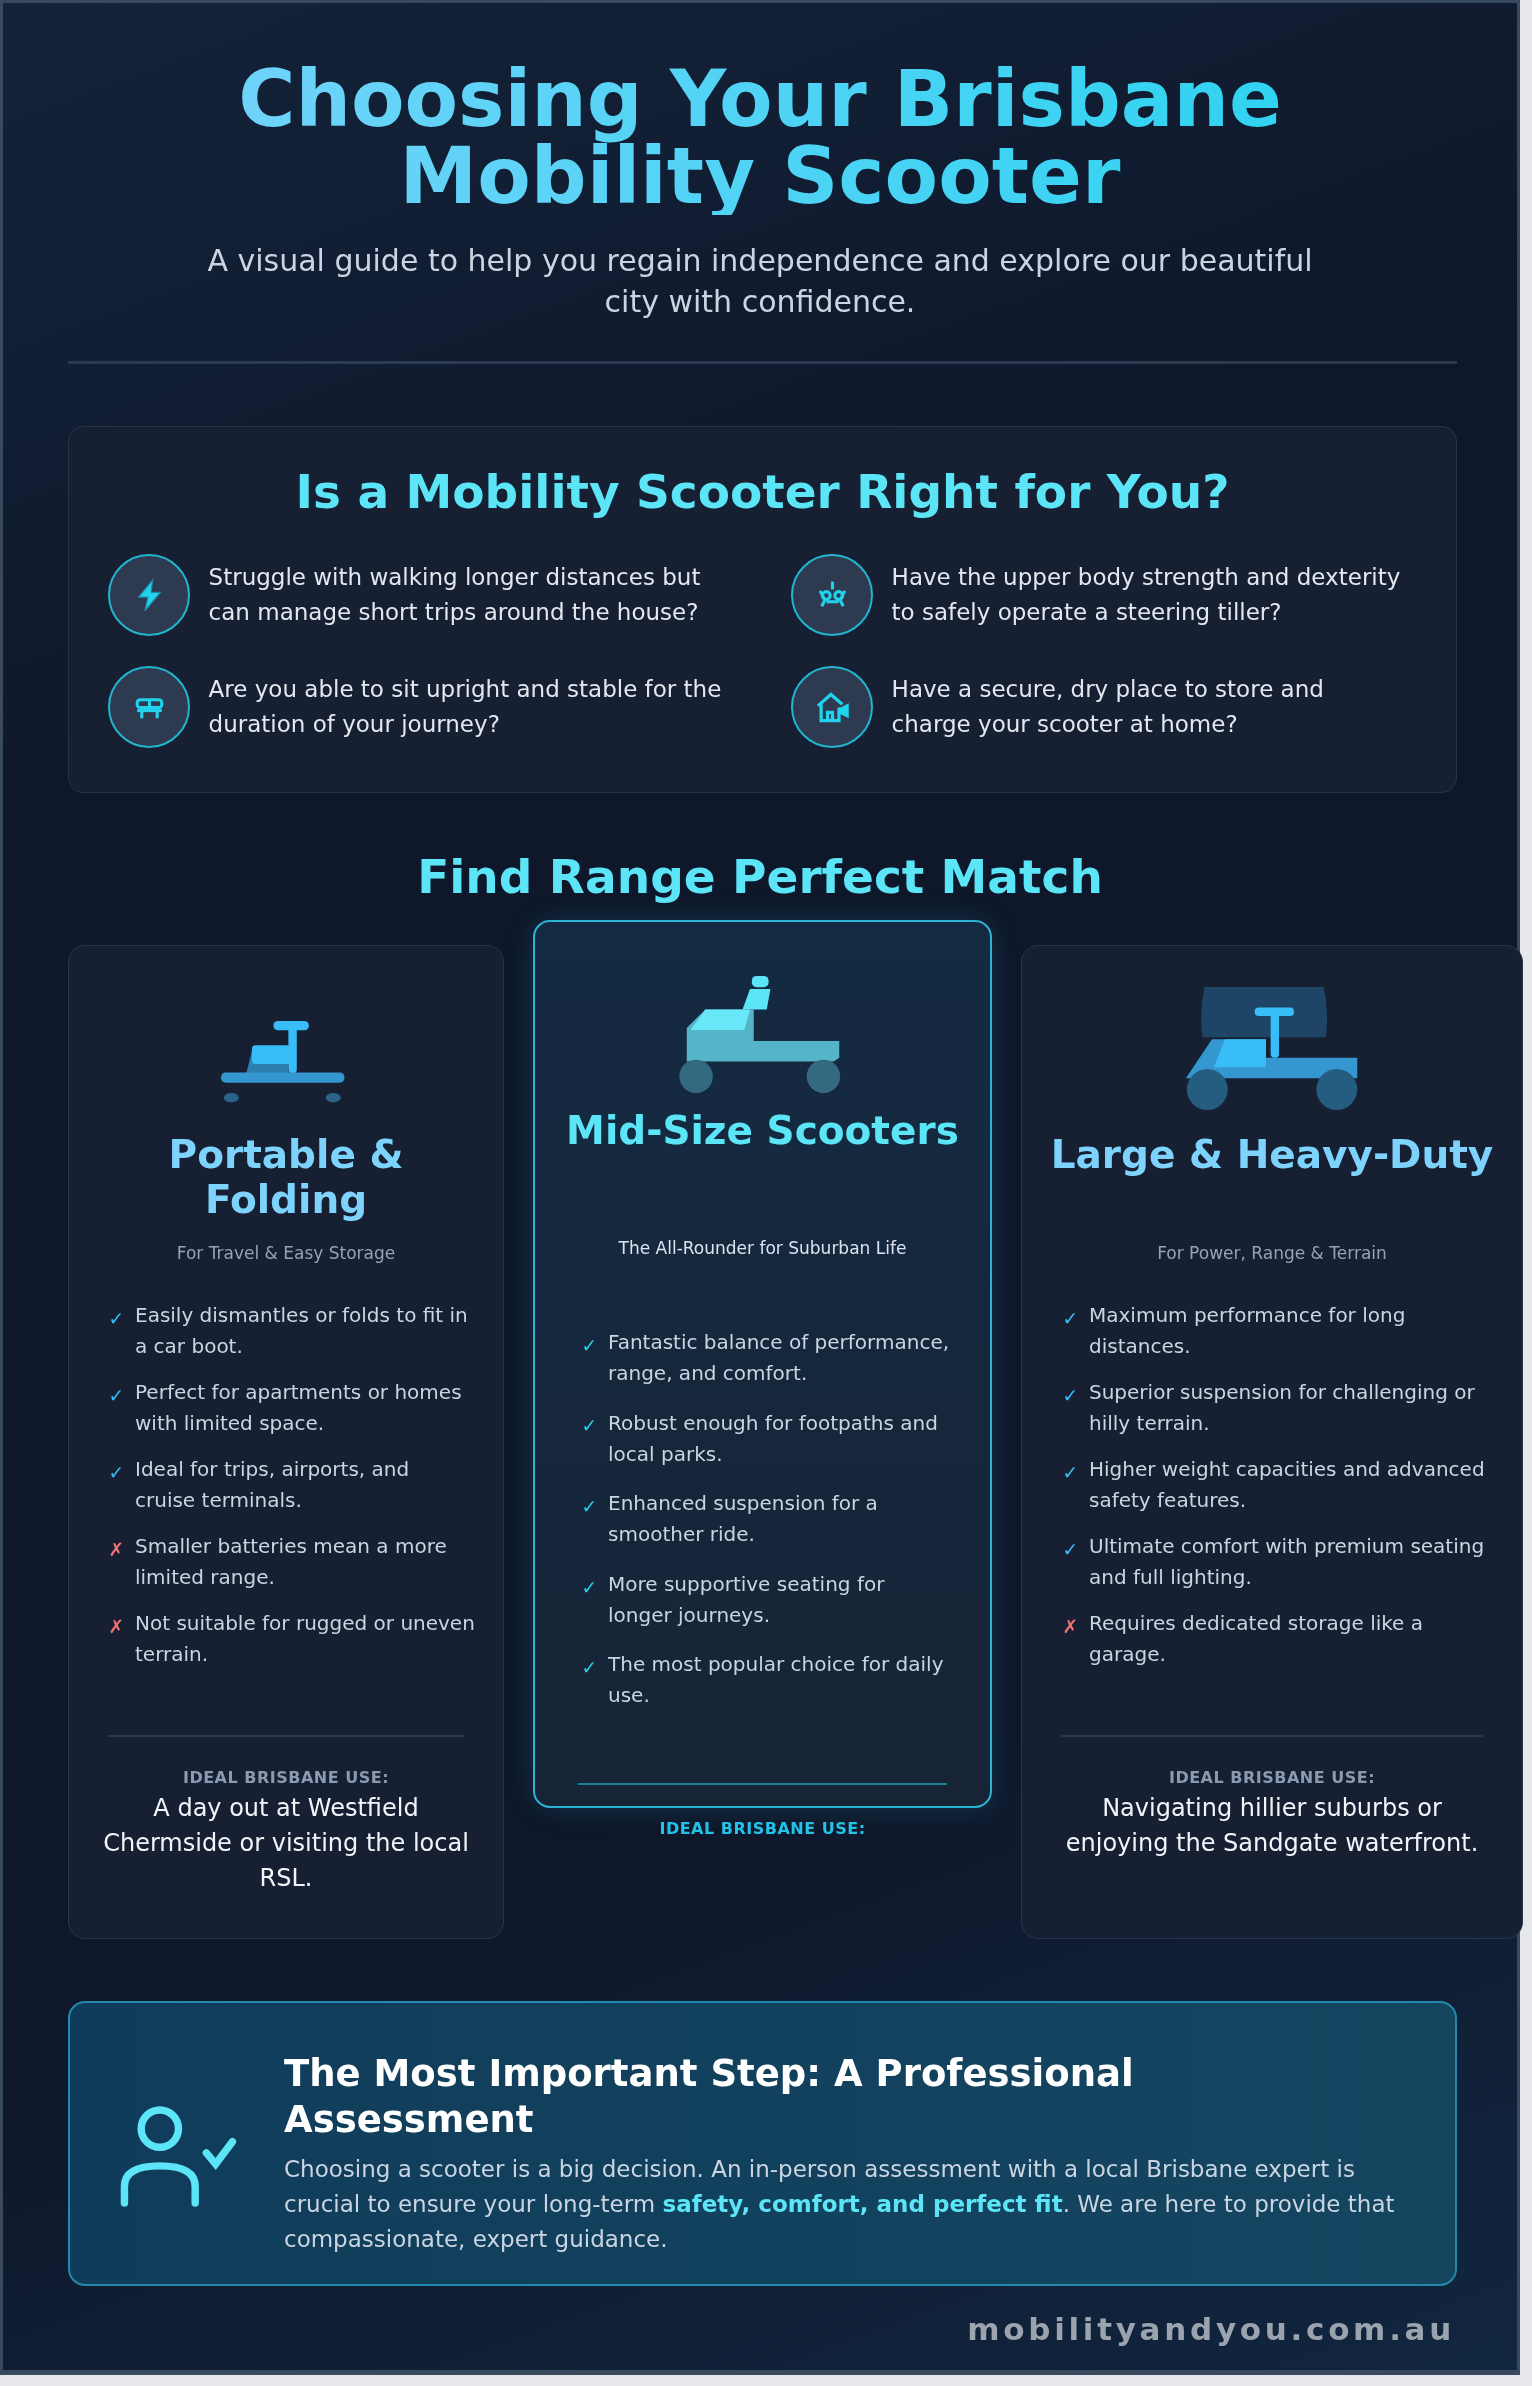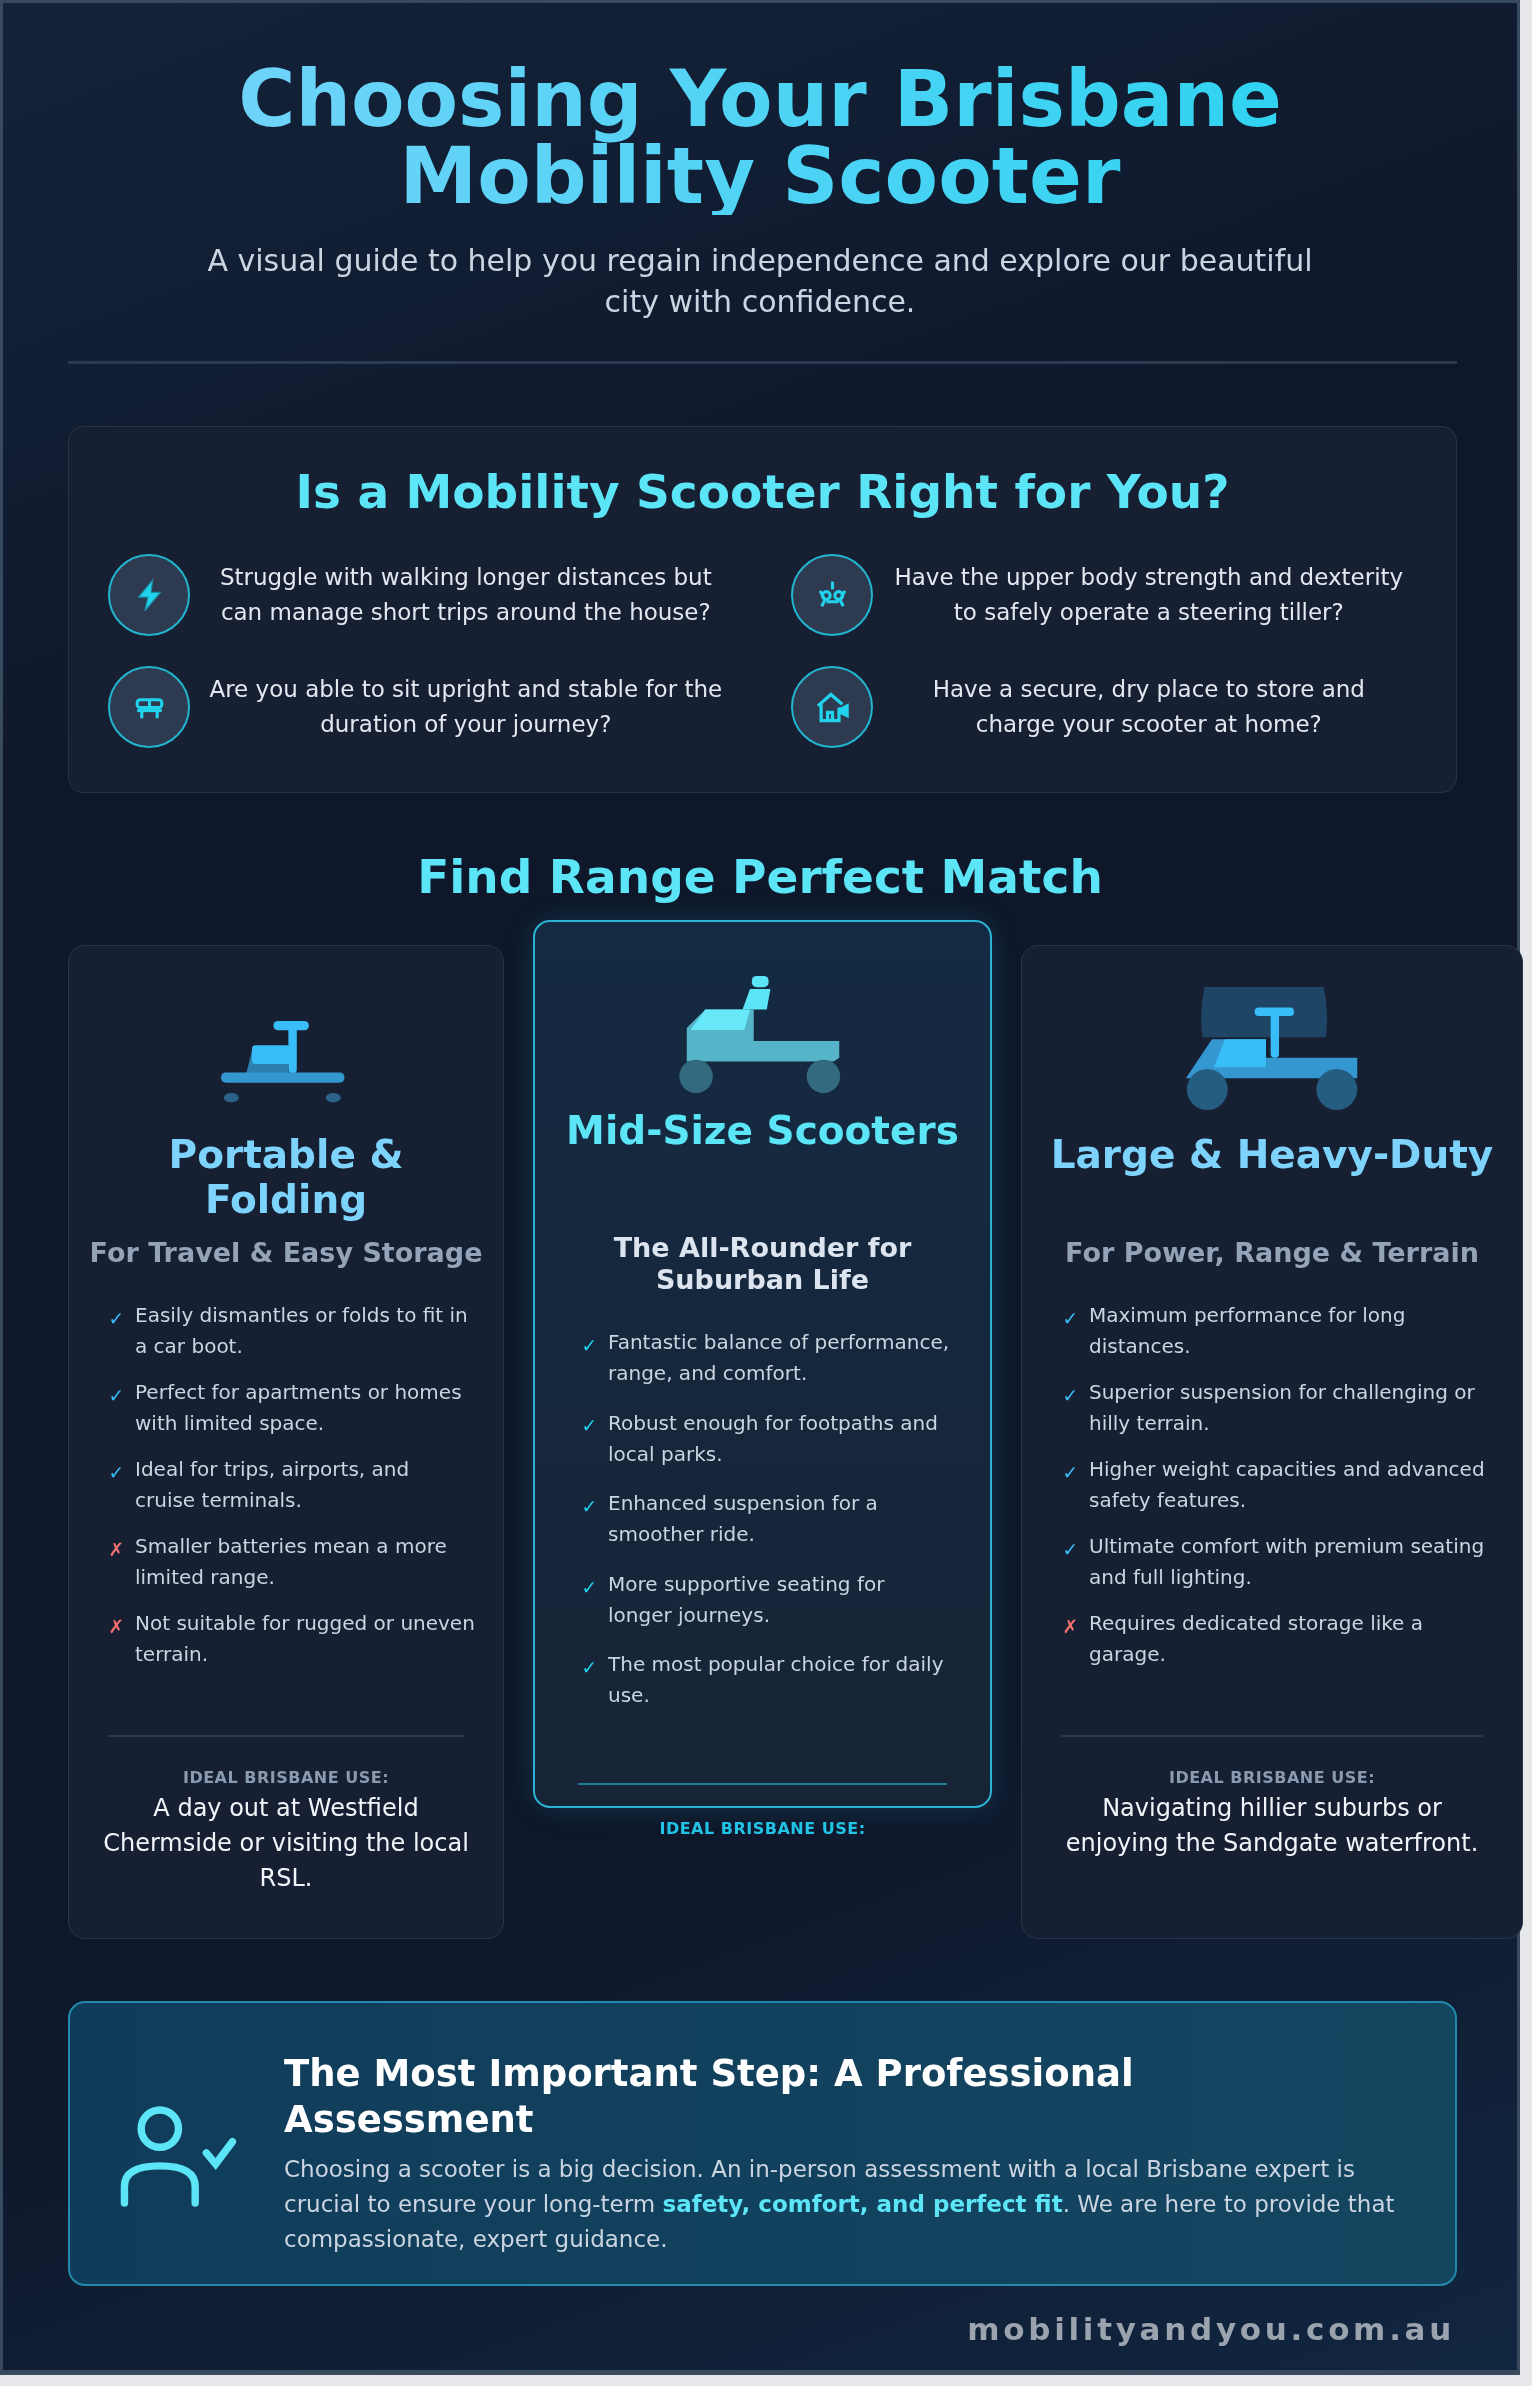--- a/index.html
+++ b/index.html
@@ -30,38 +30,38 @@
   .question-title {
     position: absolute; left: 0; right: 0; top: 37px; text-align: center;
     color: #5ce4f7; font-weight: bold; font-size: 47px;
   }
   .q-item { position: absolute; display: flex; align-items: center; width: 615px; }
   .q-icon {
     width: 82px; height: 82px; border-radius: 50%; flex: 0 0 82px;
     background: #2d3a4f; border: 2.8px solid #22b5cf;
     display: flex; align-items: center; justify-content: center; margin-right: 18.6px;
   }
-  .q-text { color: #e2e8f0; font-size: 23px; line-height: 35px; text-align: center; }
+  .q-text { color: #e2e8f0; font-size: 23px; line-height: 35px; }
 
   .match-title {
     position: absolute; left: 0; right: 0; top: 846px; text-align: center;
     color: #5ce4f7; font-weight: bold; font-size: 47px;
   }
   .card {
     position: absolute; background: #172033; border: 1.9px solid #283549; border-radius: 17px;
     text-align: center;
   }
   .card.featured {
     background: linear-gradient(180deg, #142a42, #172436);
     border: 2.8px solid #2bb3d3; box-shadow: 0 0 28px rgba(34,211,238,0.15);
   }
   .card-icon { position: absolute; left: 0; right: 0; display: flex; justify-content: center; }
   .card-title { position: absolute; left: 18.6px; right: 18.6px; font-weight: bold; font-size: 39px; line-height: 45px; color: #7dd3fc; }
   .featured .card-title { color: #5ce4f7; }
-  .card-sub { position: absolute; left: 18.6px; right: 18.6px; font-weight: bold; font-size: 27px; line-height: 32px; color: #94a3b8; }
+  .card-sub { position: absolute; left: 18.6px; right: 18.6px; font-weight: normal; font-size: 17px; line-height: 32px; color: #94a3b8; }
   .featured .card-sub { color: #dbe4ef; }
   .card-list { position: absolute; list-style: none; text-align: left; }
   .card-list li { display: flex; color: #cbd5e1; font-size: 20px; line-height: 31px; }
   .mark { flex: 0 0 32px; font-size: 18.6px; padding-left: 5.6px; padding-top: 2.8px; }
   .mark.pro { color: #38bdf8; }
   .featured .mark.pro { color: #22d3ee; }
   .mark.con { color: #f87171; }
   .card-divider { position: absolute; height: 1.9px; background: #2b3a4f; }
   .featured .card-divider { background: #1f7a9a; }
   .ideal-label { position: absolute; left: 18.6px; right: 18.6px; font-weight: bold; font-size: 16px; letter-spacing: 0.5px; color: #8a9ab0; }

